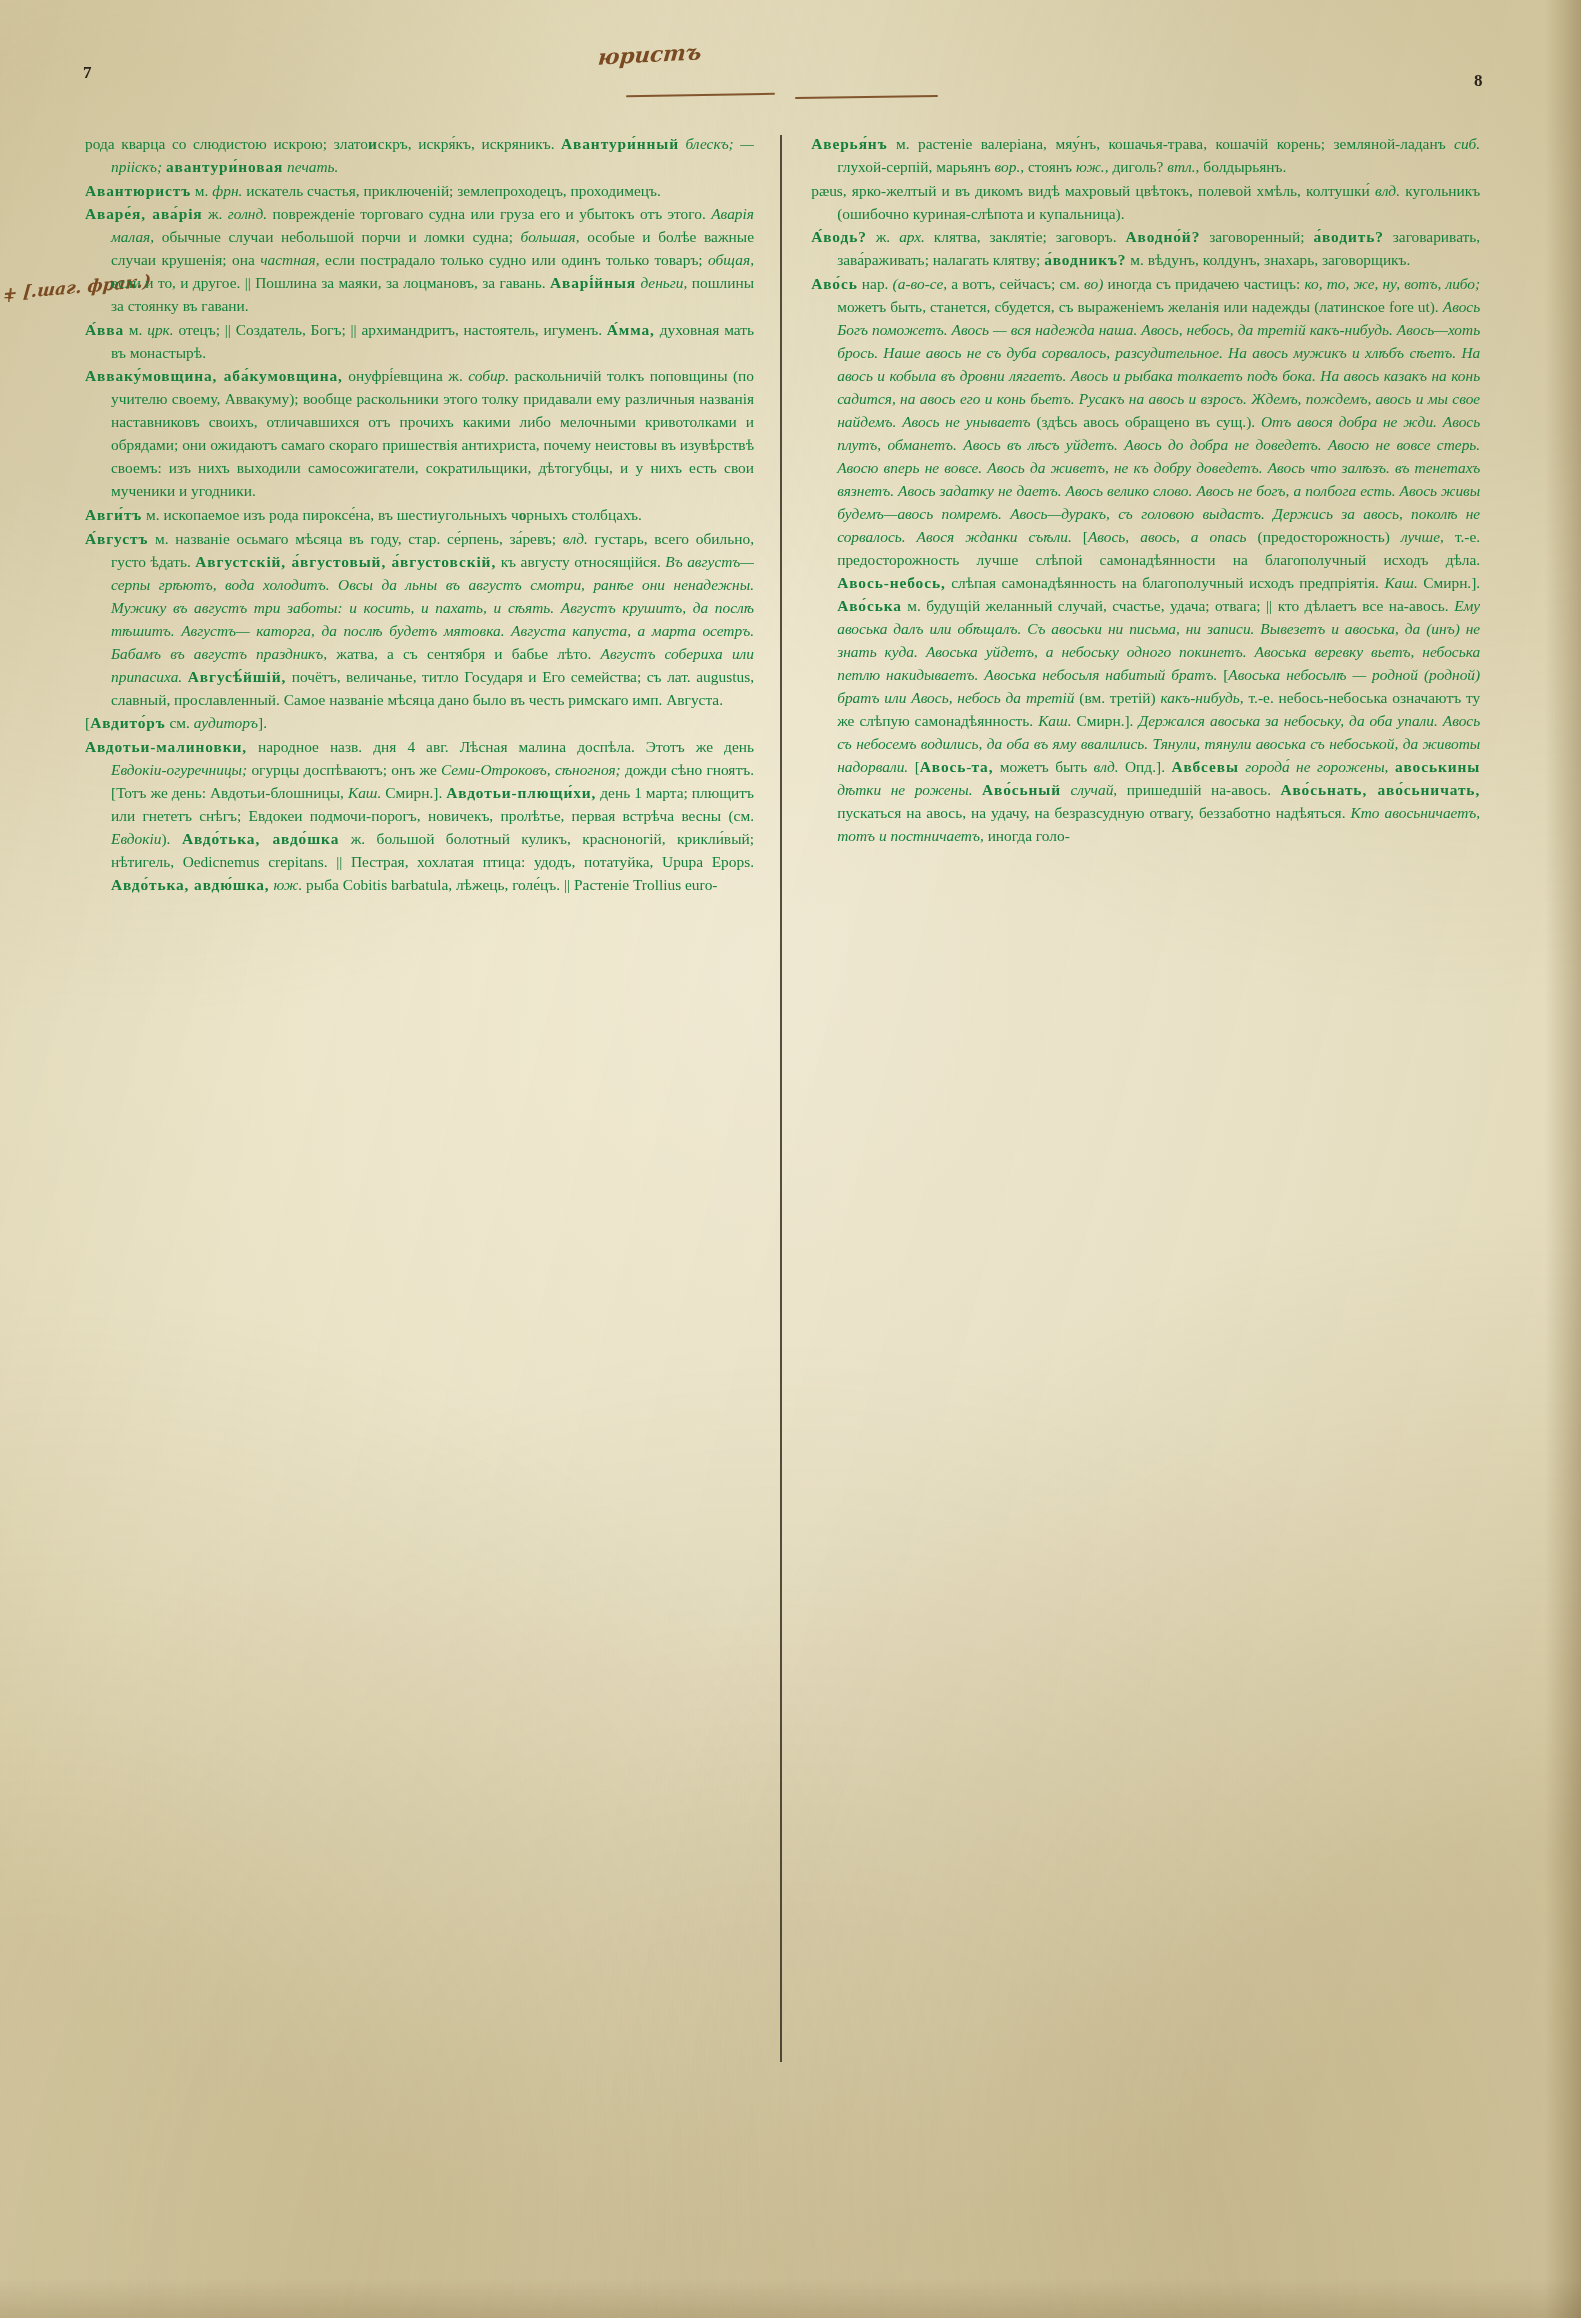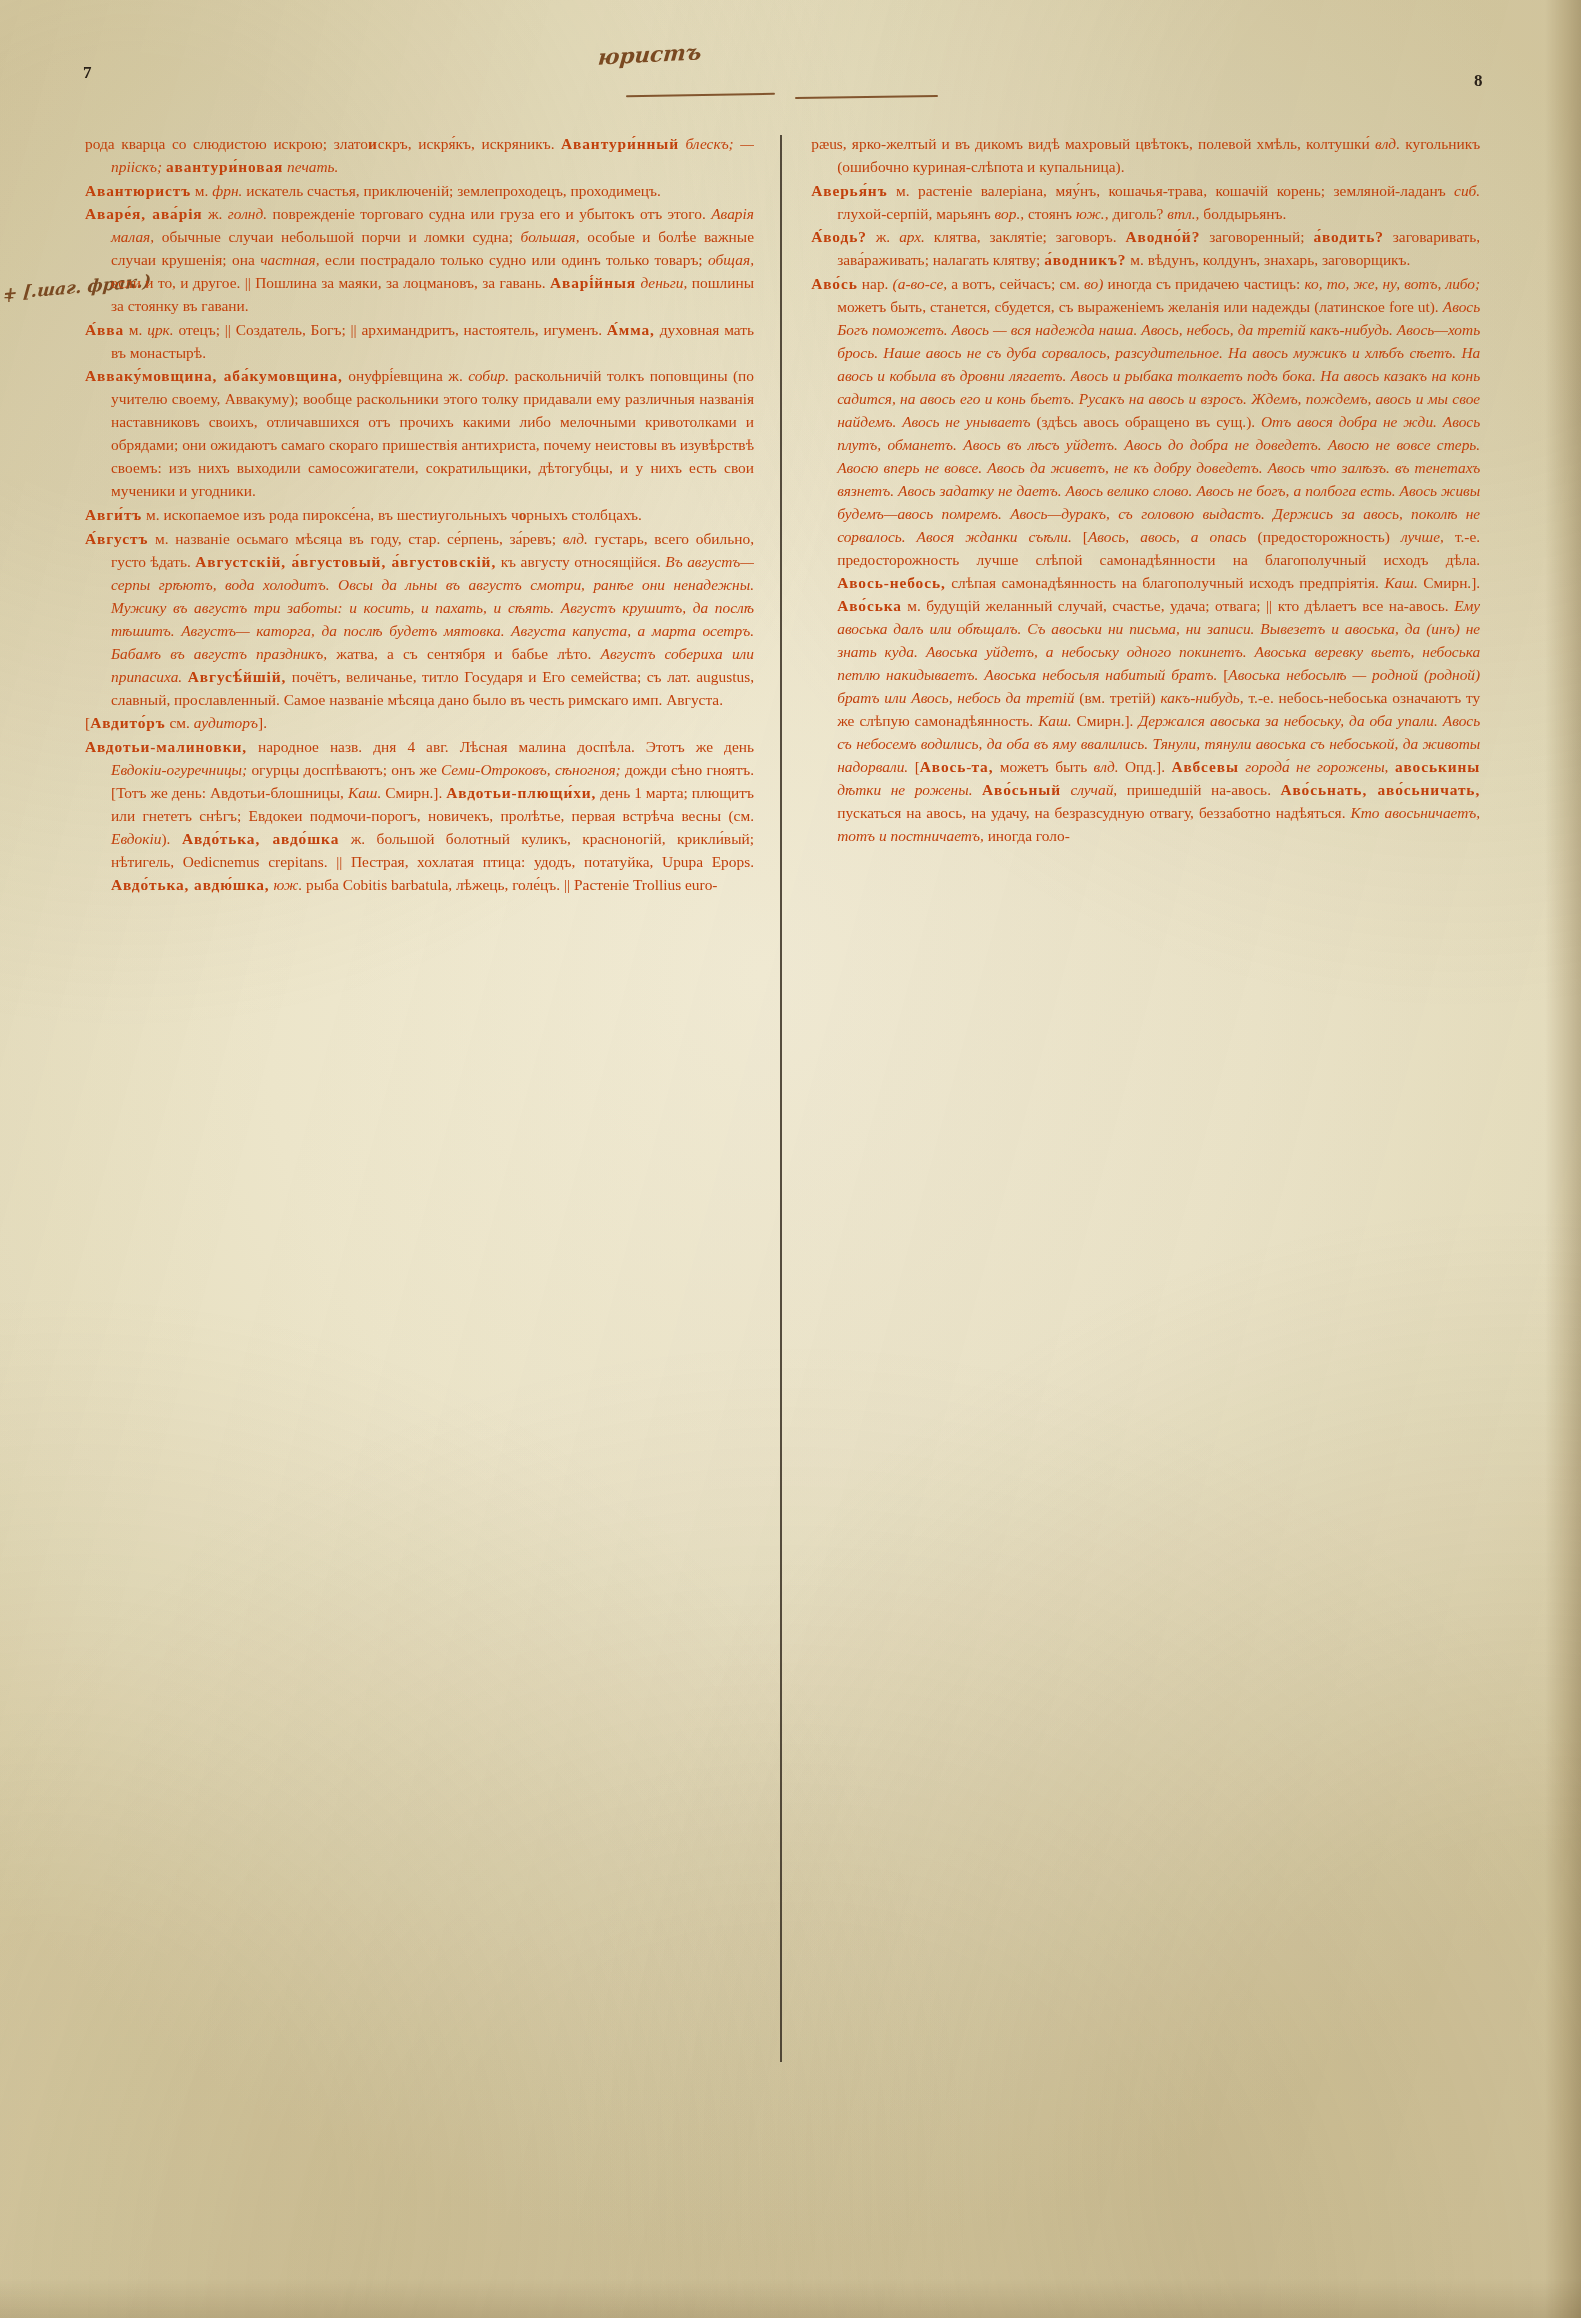--- a/index.html
+++ b/index.html
@@ -106,21 +106,21 @@
     opacity:.85;
     margin:3.4px 29.5px 0 0;
     height:1927px;
     align-self:flex-start;
   }
   .col-right{width:669px;}
 
   .entry{
     font-size:15.4px;
     line-height:23px;
-    color:#c2410c;
+    color:#15803d;
     text-align:justify;
     text-justify:inter-word;
     margin:0 0 0.6px 0;
     text-indent:-26px;
     padding-left:26px;
     hyphens:manual;
     font-family:"Liberation Serif","DejaVu Serif",serif;
   }
   .hw{font-weight:700;letter-spacing:0.9px;}
 </style>
@@ -148,22 +148,22 @@
         <p class="entry"><b class="hw">Аваре́я, ава́рія</b> ж. <i>голнд.</i> поврежденіе торговаго судна или груза его и убытокъ отъ этого. <i>Аварія малая,</i> обычные случаи небольшой порчи и ломки судна; <i>большая,</i> особые и болѣе важные случаи крушенія; она <i>частная,</i> если пострадало только судно или одинъ только товаръ; <i>общая,</i> если и то, и другое. || Пошлина за маяки, за лоцмановъ, за гавань. <b class="hw">Аварі́йныя</b> <i>деньги,</i> пошлины за стоянку въ гавани.</p>
         <p class="entry"><b class="hw">А́вва</b> м. <i>црк.</i> отецъ; || Создатель, Богъ; || архимандритъ, настоятель, игуменъ. <b class="hw">А́мма,</b> духовная мать въ монастырѣ.</p>
         <p class="entry"><b class="hw">Авваку́мовщина, аба́кумовщина,</b> онуфрі́евщина ж. <i>собир.</i> раскольничій толкъ поповщины (по учителю своему, Аввакуму); вообще раскольники этого толку придавали ему различныя названія наставниковъ своихъ, отличавшихся отъ прочихъ какими либо мелочными кривотолками и обрядами; они ожидаютъ самаго скораго пришествія антихриста, почему неистовы въ изувѣрствѣ своемъ: изъ нихъ выходили самосожигатели, сократильщики, дѣтогубцы, и у нихъ есть свои мученики и угодники.</p>
         <p class="entry"><b class="hw">Авги́тъ</b> м. ископаемое изъ рода пироксе́на, въ шестиугольныхъ ч<b>о</b>рныхъ столбцахъ.</p>
         <p class="entry"><b class="hw">А́вгустъ</b> м. названіе осьмаго мѣсяца въ году, стар. се́рпень, за́ревъ; <i>влд.</i> густарь, всего обильно, густо ѣдать. <b class="hw">Августскій, а́вгустовый, а́вгустовскій,</b> къ августу относящійся. <i>Въ августъ—серпы грѣютъ, вода холодитъ. Овсы да льны въ августъ смотри, ранѣе они ненадежны. Мужику въ августъ три заботы: и косить, и пахать, и сѣять. Августъ крушитъ, да послѣ тѣшитъ. Августъ—</i> <i>каторга, да послѣ будетъ мятовка. Августа капуста, а марта осетръ. Бабамъ въ августъ праздникъ,</i> жатва, а съ сентября и бабье лѣто. <i>Августъ собериха или припасиха.</i> <b class="hw">Авгусѣ́йшій,</b> почётъ, величанье, титло Государя и Его семейства; съ лат. augustus, славный, прославленный. Самое названіе мѣсяца дано было въ честь римскаго имп. Августа.</p>
         <p class="entry">[<b class="hw">Авдито́ръ</b> см. <i>аудиторъ</i>].</p>
         <p class="entry"><b class="hw">Авдотьи‑малиновки,</b> народное назв. дня 4 авг. Лѣсная малина доспѣла. Этотъ же день <i>Евдокіи‑огуречницы;</i> огурцы доспѣваютъ; онъ же <i>Семи‑Отроковъ, сѣногноя;</i> дожди сѣно гноятъ. [Тотъ же день: Авдотьи‑блошницы, <i>Каш.</i> Смирн.]. <b class="hw">Авдотьи‑плющи́хи,</b> день 1 марта; плющитъ или гнететъ снѣгъ; Евдокеи подмочи‑порогъ, новичекъ, пролѣтье, первая встрѣча весны (см. <i>Евдокіи</i>). <b class="hw">Авдо́тька, авдо́шка</b> ж. большой болотный куликъ, красноногій, крикли́вый; нѣтигель, Oedicnemus crepitans. || Пестрая, хохлатая птица: удодъ, потатуйка, Upupa Epops. <b class="hw">Авдо́тька, авдю́шка,</b> <i>юж.</i> рыба Cobitis barbatula, лѣжець, голе́цъ. || Растеніе Trollius euro‑</p>
       </div>
     <div class="rule"></div>
     <div class="col col-right">
+        <p class="entry"><b class="hw">Аверья́нъ</b> м. растеніе валеріана, мяу́нъ, кошачья‑трава, кошачій корень; земляной‑ладанъ <i>сиб.</i> глухой‑серпій, марьянъ <i>вор.,</i> стоянъ <i>юж.,</i> диголь? <i>втл.,</i> болдырьянъ.</p>
         <p class="entry">pæus, ярко‑желтый и въ дикомъ видѣ махровый цвѣтокъ, полевой хмѣль, колтушки́ <i>влд.</i> кугольникъ (ошибочно куриная‑слѣпота и купальница).</p>
-        <p class="entry"><b class="hw">Аверья́нъ</b> м. растеніе валеріана, мяу́нъ, кошачья‑трава, кошачій корень; земляной‑ладанъ <i>сиб.</i> глухой‑серпій, марьянъ <i>вор.,</i> стоянъ <i>юж.,</i> диголь? <i>втл.,</i> болдырьянъ.</p>
         <p class="entry"><b class="hw">А́водь?</b> ж. <i>арх.</i> клятва, заклятіе; заговоръ. <b class="hw">Аводно́й?</b> заговоренный; <b class="hw">а́водить?</b> заговаривать, зава́раживать; налагать клятву; <b class="hw">а́водникъ?</b> м. вѣдунъ, колдунъ, знахарь, заговорщикъ.</p>
         <p class="entry"><b class="hw">Аво́сь</b> нар. <i>(а‑во‑се,</i> а вотъ, сейчасъ; см. <i>во)</i> иногда съ придачею частицъ: <i>ко, то, же, ну, вотъ, либо;</i> можетъ быть, станется, сбудется, съ выраженіемъ желанія или надежды (латинское fore ut). <i>Авось Богъ поможетъ. Авось — вся надежда наша. Авось, небось, да третій какъ‑нибудь. Авось—хоть брось. Наше авось не съ дуба сорвалось, разсудительное. На авось мужикъ и хлѣбъ сѣетъ. На авось и кобыла въ дровни лягаетъ. Авось и рыбака толкаетъ подъ бока. На авось казакъ на конь садится, на авось его и конь бьетъ. Русакъ на авось и взросъ. Ждемъ, пождемъ, авось и мы свое найдемъ. Авось не унываетъ</i> (здѣсь авось обращено въ сущ.). <i>Отъ авося добра не жди. Авось плутъ, обманетъ. Авось въ лѣсъ уйдетъ. Авось до добра не доведетъ. Авосю не вовсе стерь. Авосю вперь не вовсе. Авось да живетъ, не къ добру доведетъ. Авось что залѣзъ. въ тенетахъ вязнетъ. Авось задатку не даетъ. Авось велико слово. Авось не богъ, а полбога есть. Авось живы будемъ—авось помремъ. Авось—дуракъ, съ головою выдастъ. Держись за авось, поколѣ не сорвалось. Авося жданки съѣли.</i> [<i>Авось, авось, а опась</i> (предосторожность) <i>лучше,</i> т.‑е. предосторожность лучше слѣпой самонадѣянности на благополучный исходъ дѣла. <b class="hw">Авось‑небось,</b> слѣпая самонадѣянность на благополучный исходъ предпріятія. <i>Каш.</i> Смирн.]. <b class="hw">Аво́ська</b> м. будущій желанный случай, счастье, удача; отвага; || кто дѣлаетъ все на‑авось. <i>Ему авоська далъ или обѣщалъ. Съ авоськи ни письма, ни записи. Вывезетъ и авоська, да (инъ) не знать куда.</i> <i>Авоська уйдетъ, а небоську одного покинетъ. Авоська веревку вьетъ, небоська петлю накидываетъ. Авоська небосьля набитый братъ.</i> [<i>Авоська небосьлѣ — родной (родной) братъ или Авось, небось да третій</i> (вм. третій) <i>какъ‑нибудь,</i> т.‑е. небось‑небоська означаютъ ту же слѣпую самонадѣянность. <i>Каш.</i> Смирн.]. <i>Держался авоська за небоську, да оба упали. Авось съ небосемъ водились, да оба въ яму ввалились. Тянули, тянули авоська съ небоськой, да животы надорвали.</i> [<b class="hw">Авось</b>‑<b class="hw">та,</b> можетъ быть <i>влд.</i> Опд.]. <b class="hw">Авбсевы</b> <i>города́ не горожены,</i> <b class="hw">авоськины</b> <i>дѣтки не рожены.</i> <b class="hw">Аво́сьный</b> <i>случай,</i> пришедшій на‑авось. <b class="hw">Аво́сьнать, аво́сьничать,</b> пускаться на авось, на удачу, на безразсудную отвагу, беззаботно надѣяться. <i>Кто авосьничаетъ, тотъ и постничаетъ,</i> иногда голо‑</p>
       </div>
   </div>
 
   <div class="edge-right"></div>
   <div class="edge-bottom"></div>
 </div>
 
 

